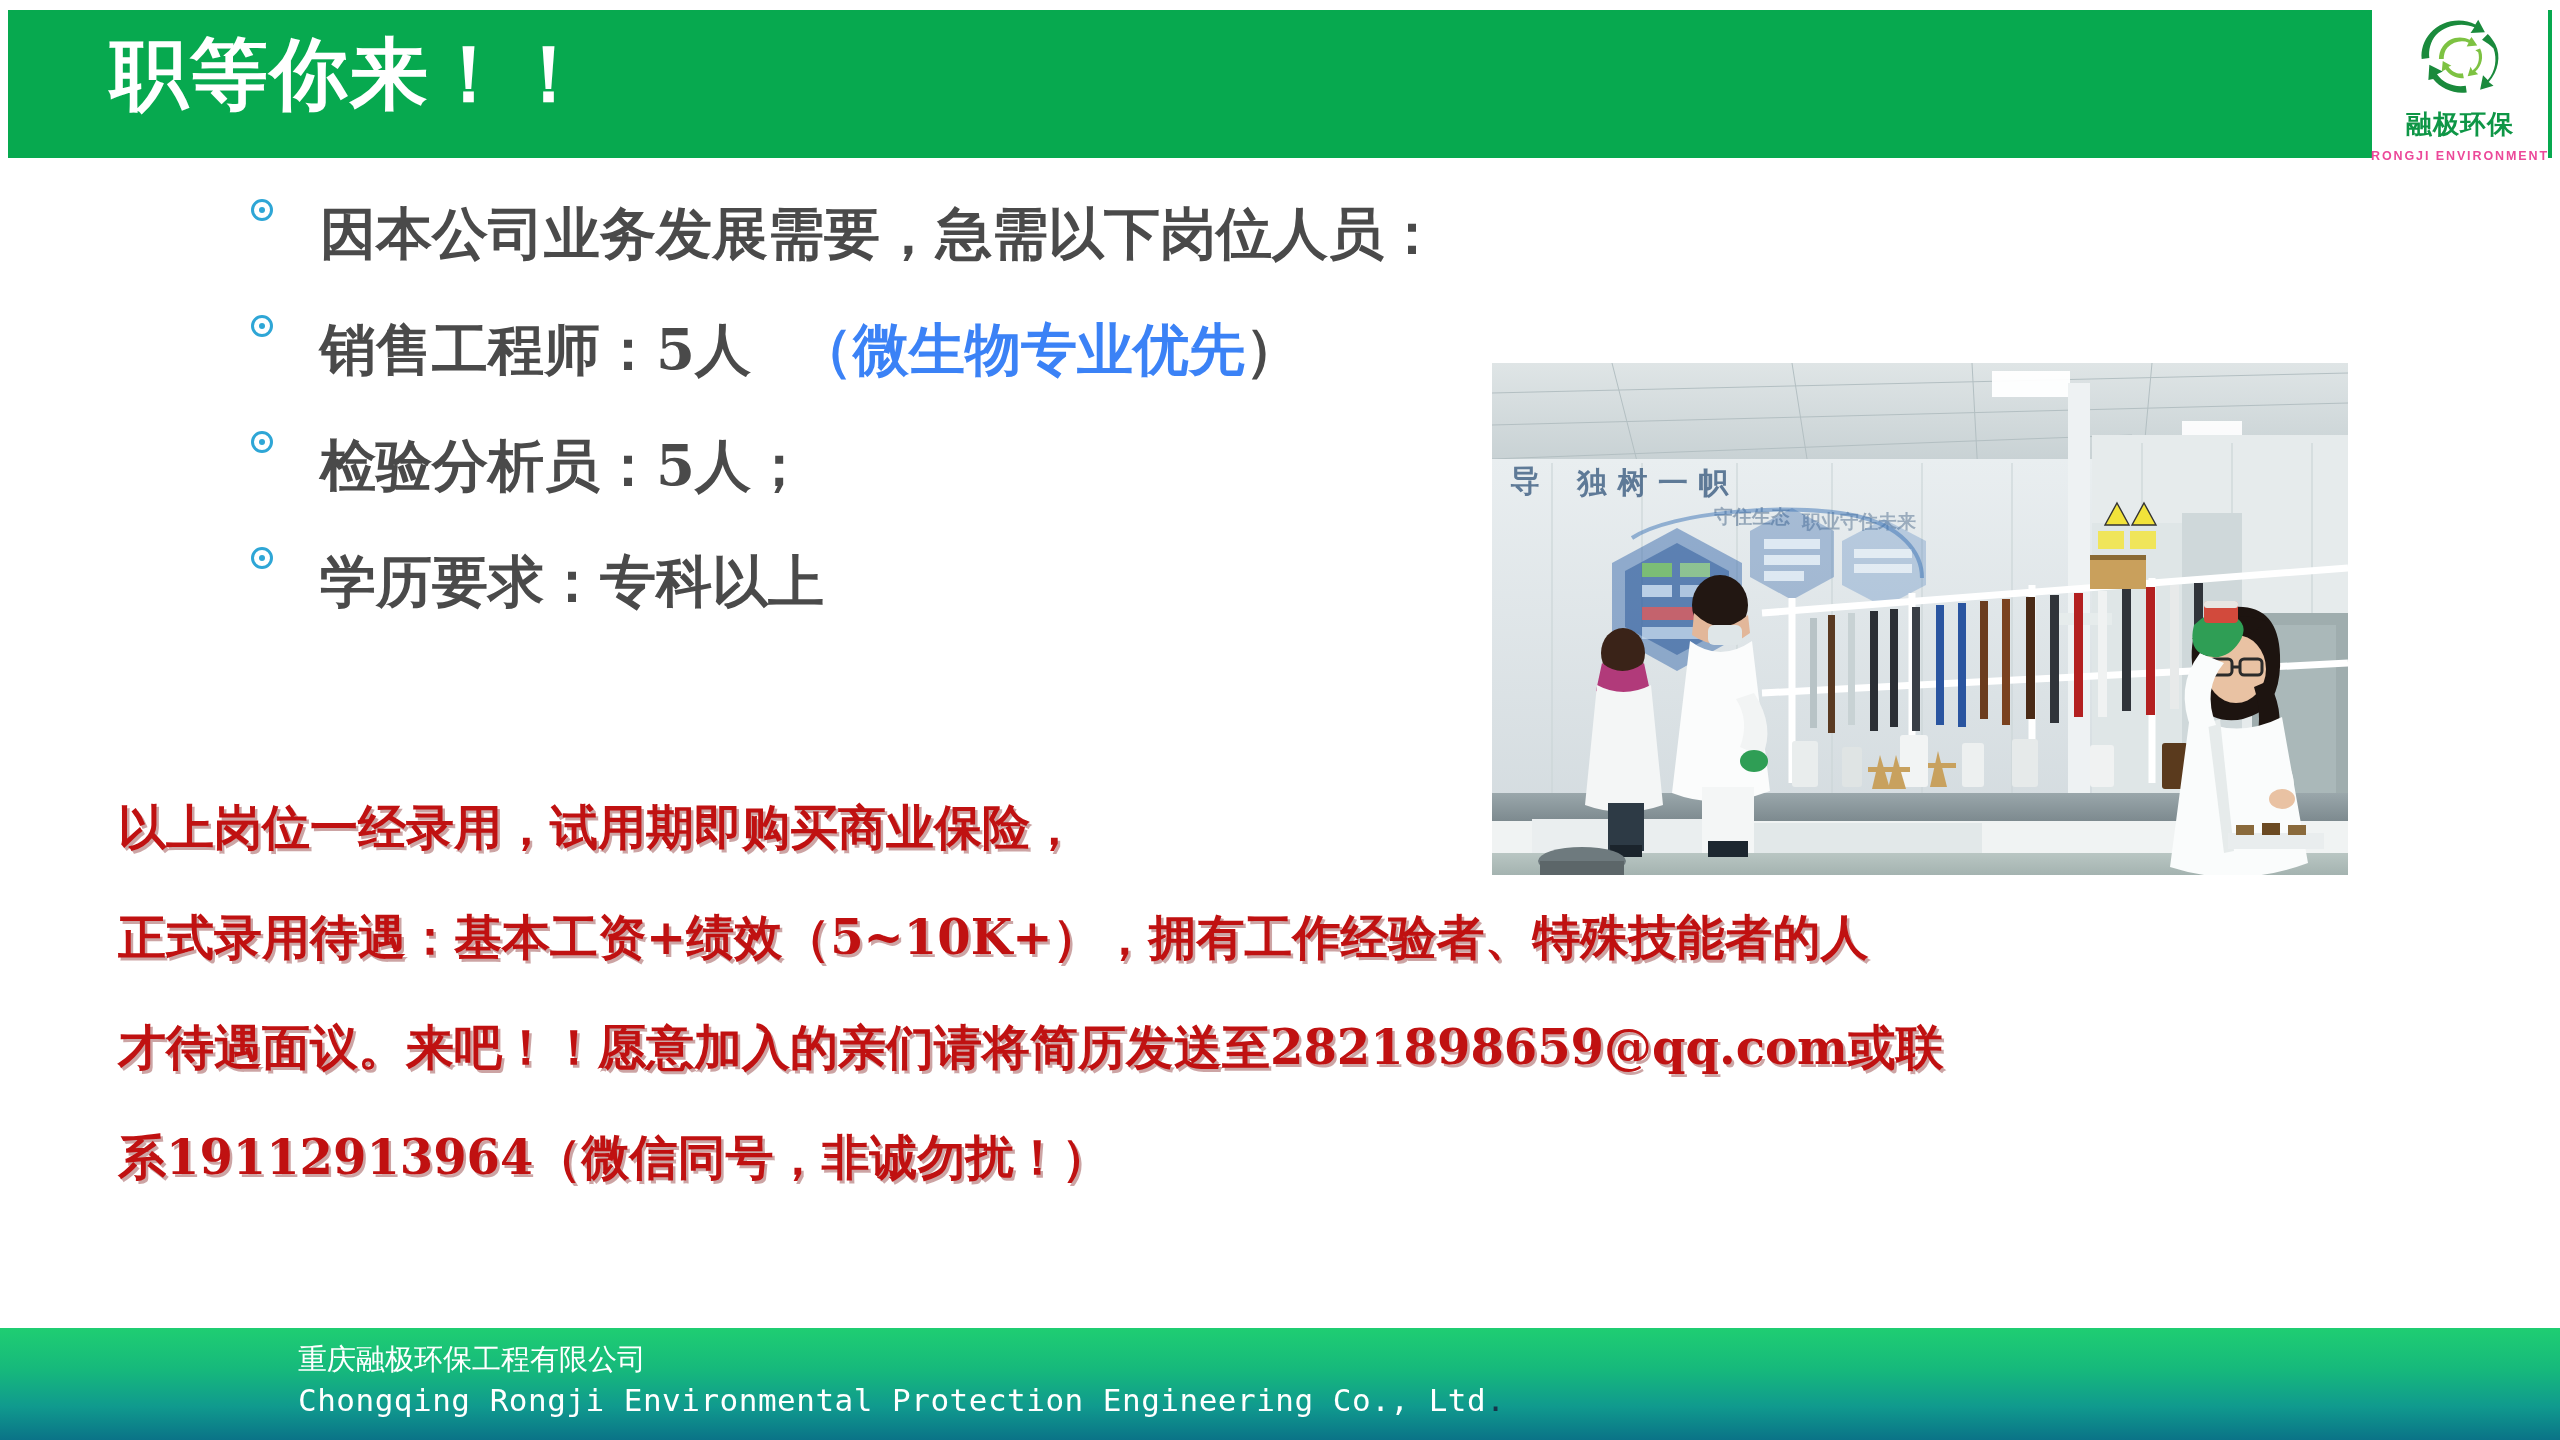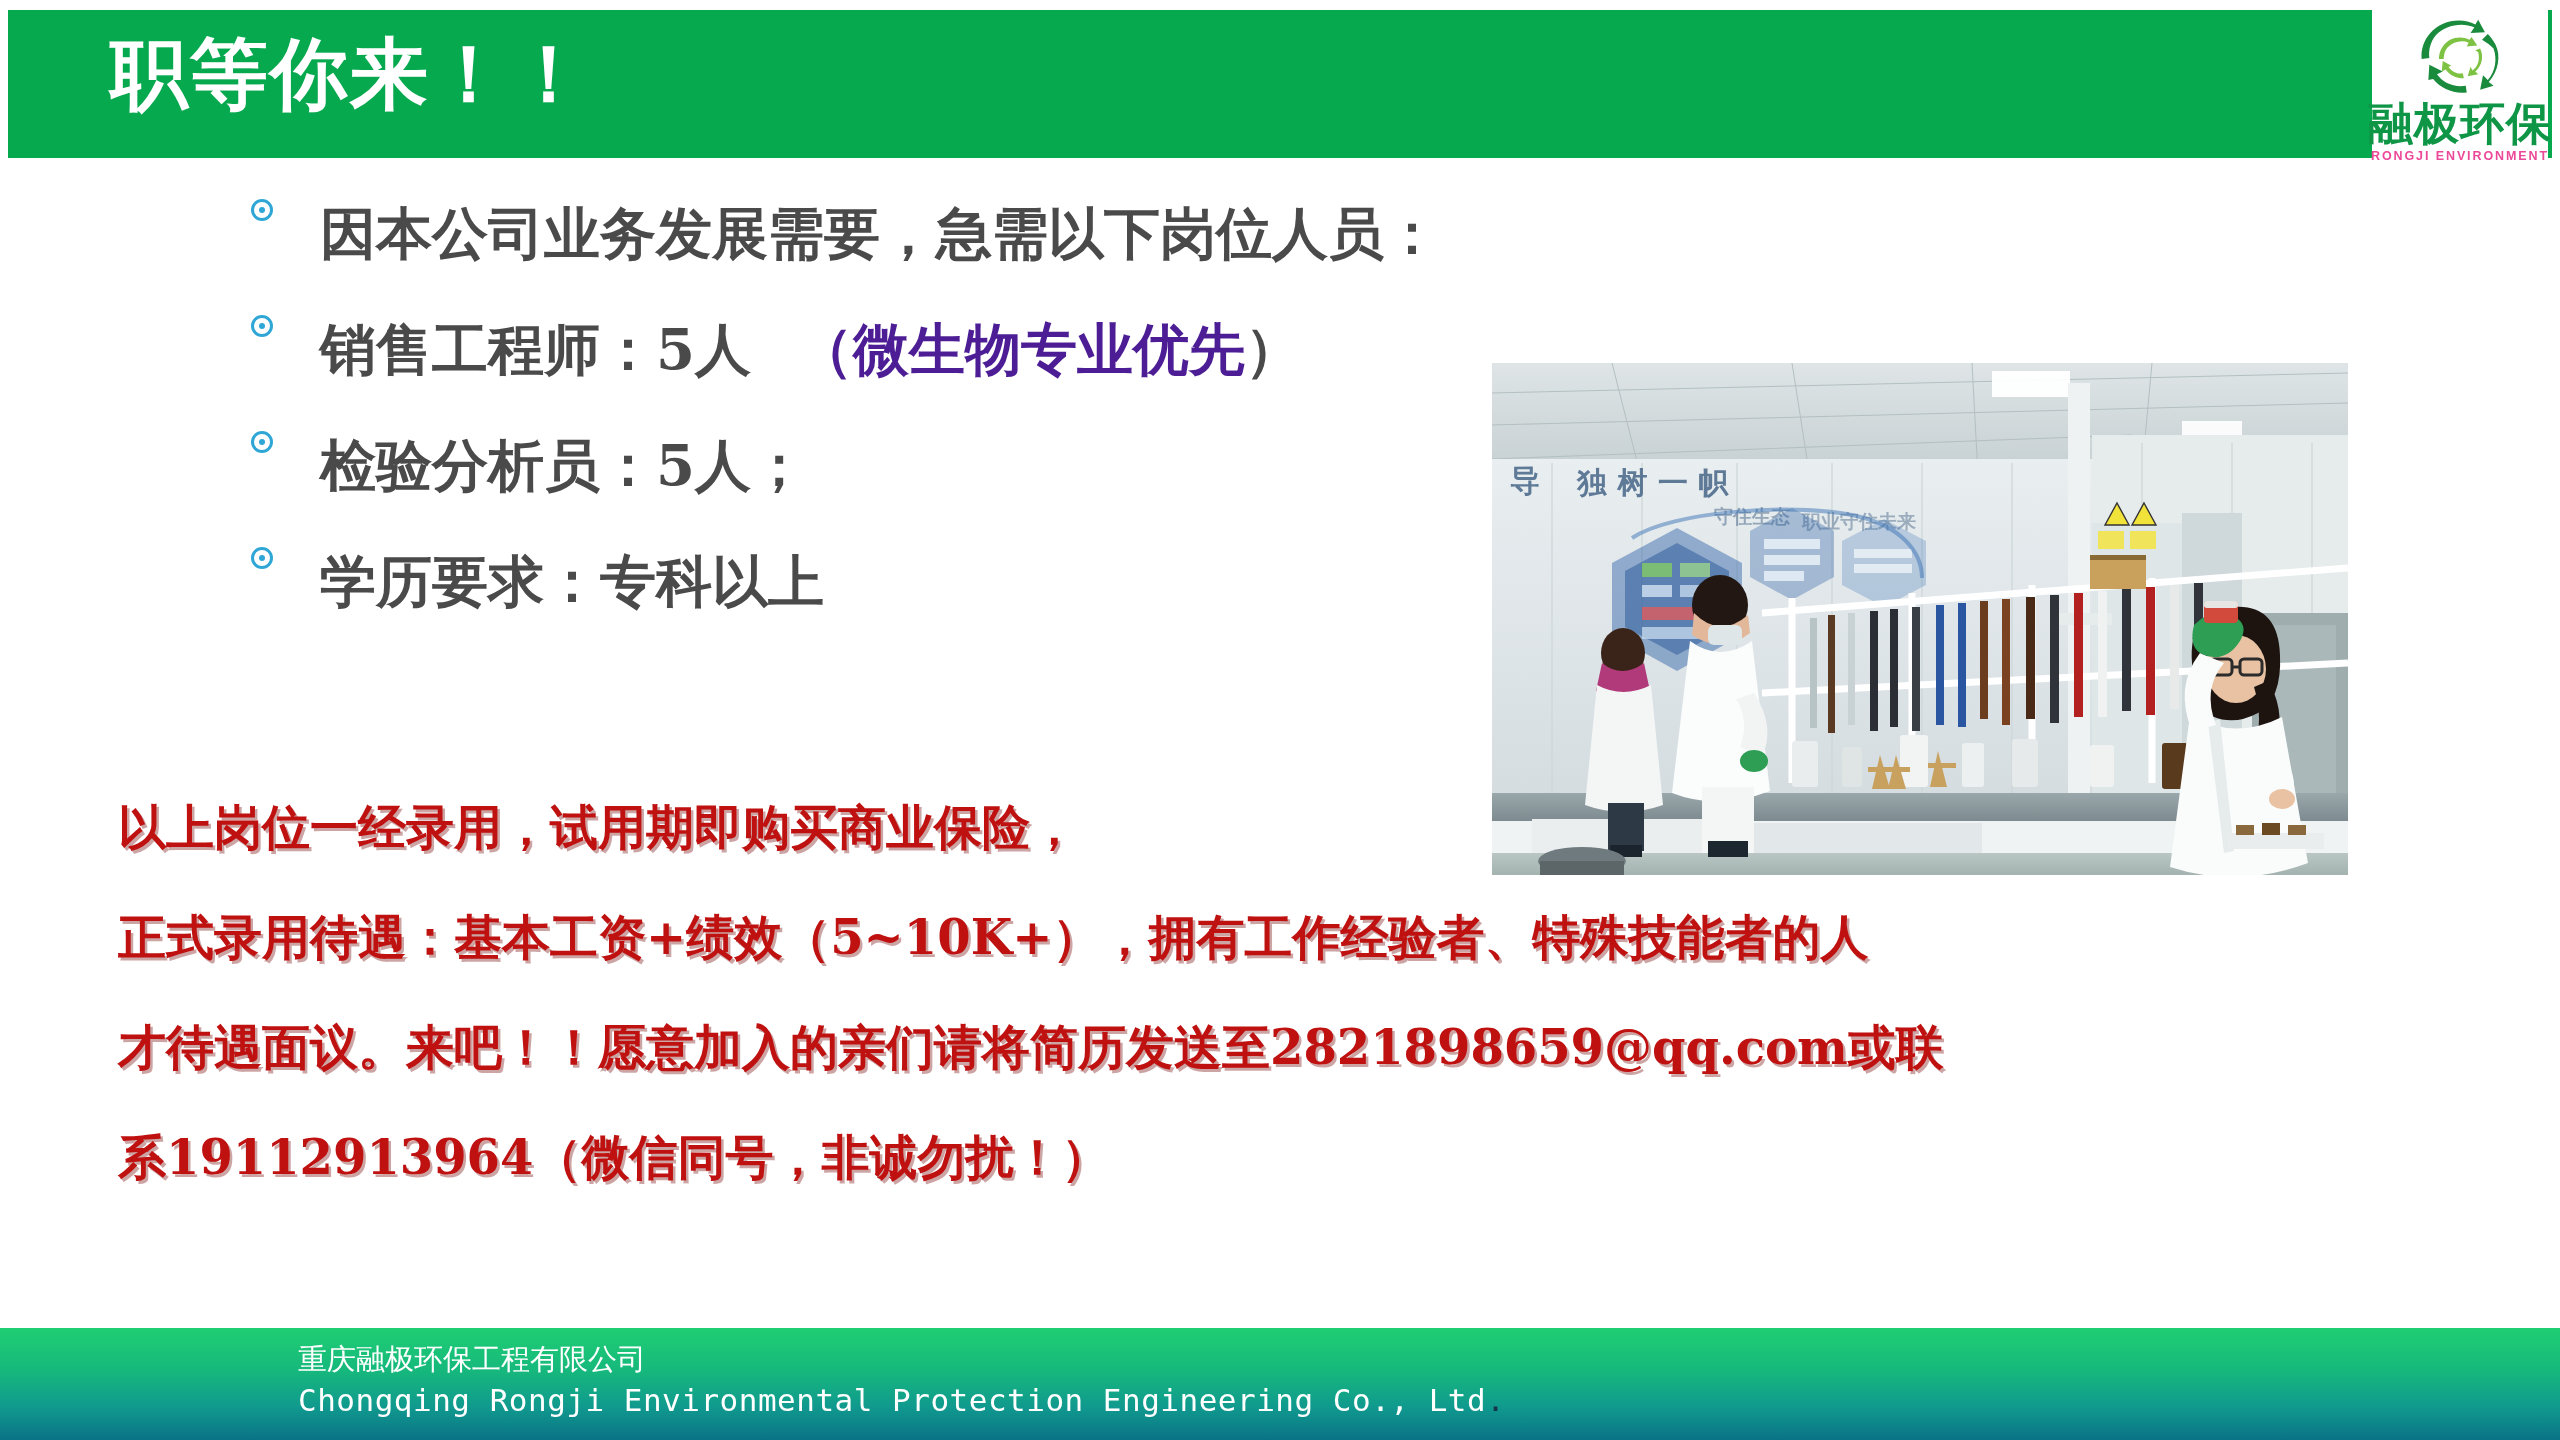--- a/index.html
+++ b/index.html
@@ -49,21 +49,21 @@
     display: flex;
     flex-direction: column;
     align-items: center;
     justify-content: flex-start;
     padding-top: 6px;
     box-sizing: border-box;
     z-index: 5;
   }
   #logo-mark { width: 96px; height: 92px; display:block; }
   #logo-cn {
-    font-size: 45px;
+    font-size: 26px;
     font-weight: bold;
     color: #0E9646;
     letter-spacing: 1px;
     line-height: 38px;
     margin-top: 1px;
     white-space: nowrap;
     font-family: "DejaVu Sans", "Liberation Sans", sans-serif;
   }
   #logo-en {
     font-size: 12.5px;
@@ -113,21 +113,21 @@
   }
   .bullet-text {
     font-size: 56px;
     font-weight: bold;
     color: #4A4A4A;
     line-height: 74px;
     white-space: nowrap;
     font-family: "DejaVu Serif", "Liberation Serif", serif;
   }
   .bullet-text .hl-red {
-    color: #4c1d95;
+    color: #3b82f6;
   }
   .bullet-text .spacer { display:inline-block; width: 46px; }
 
   
   #red-paragraph {
     position: absolute;
     left: 118px;
     top: 772px;
     width: 2400px;
   }

